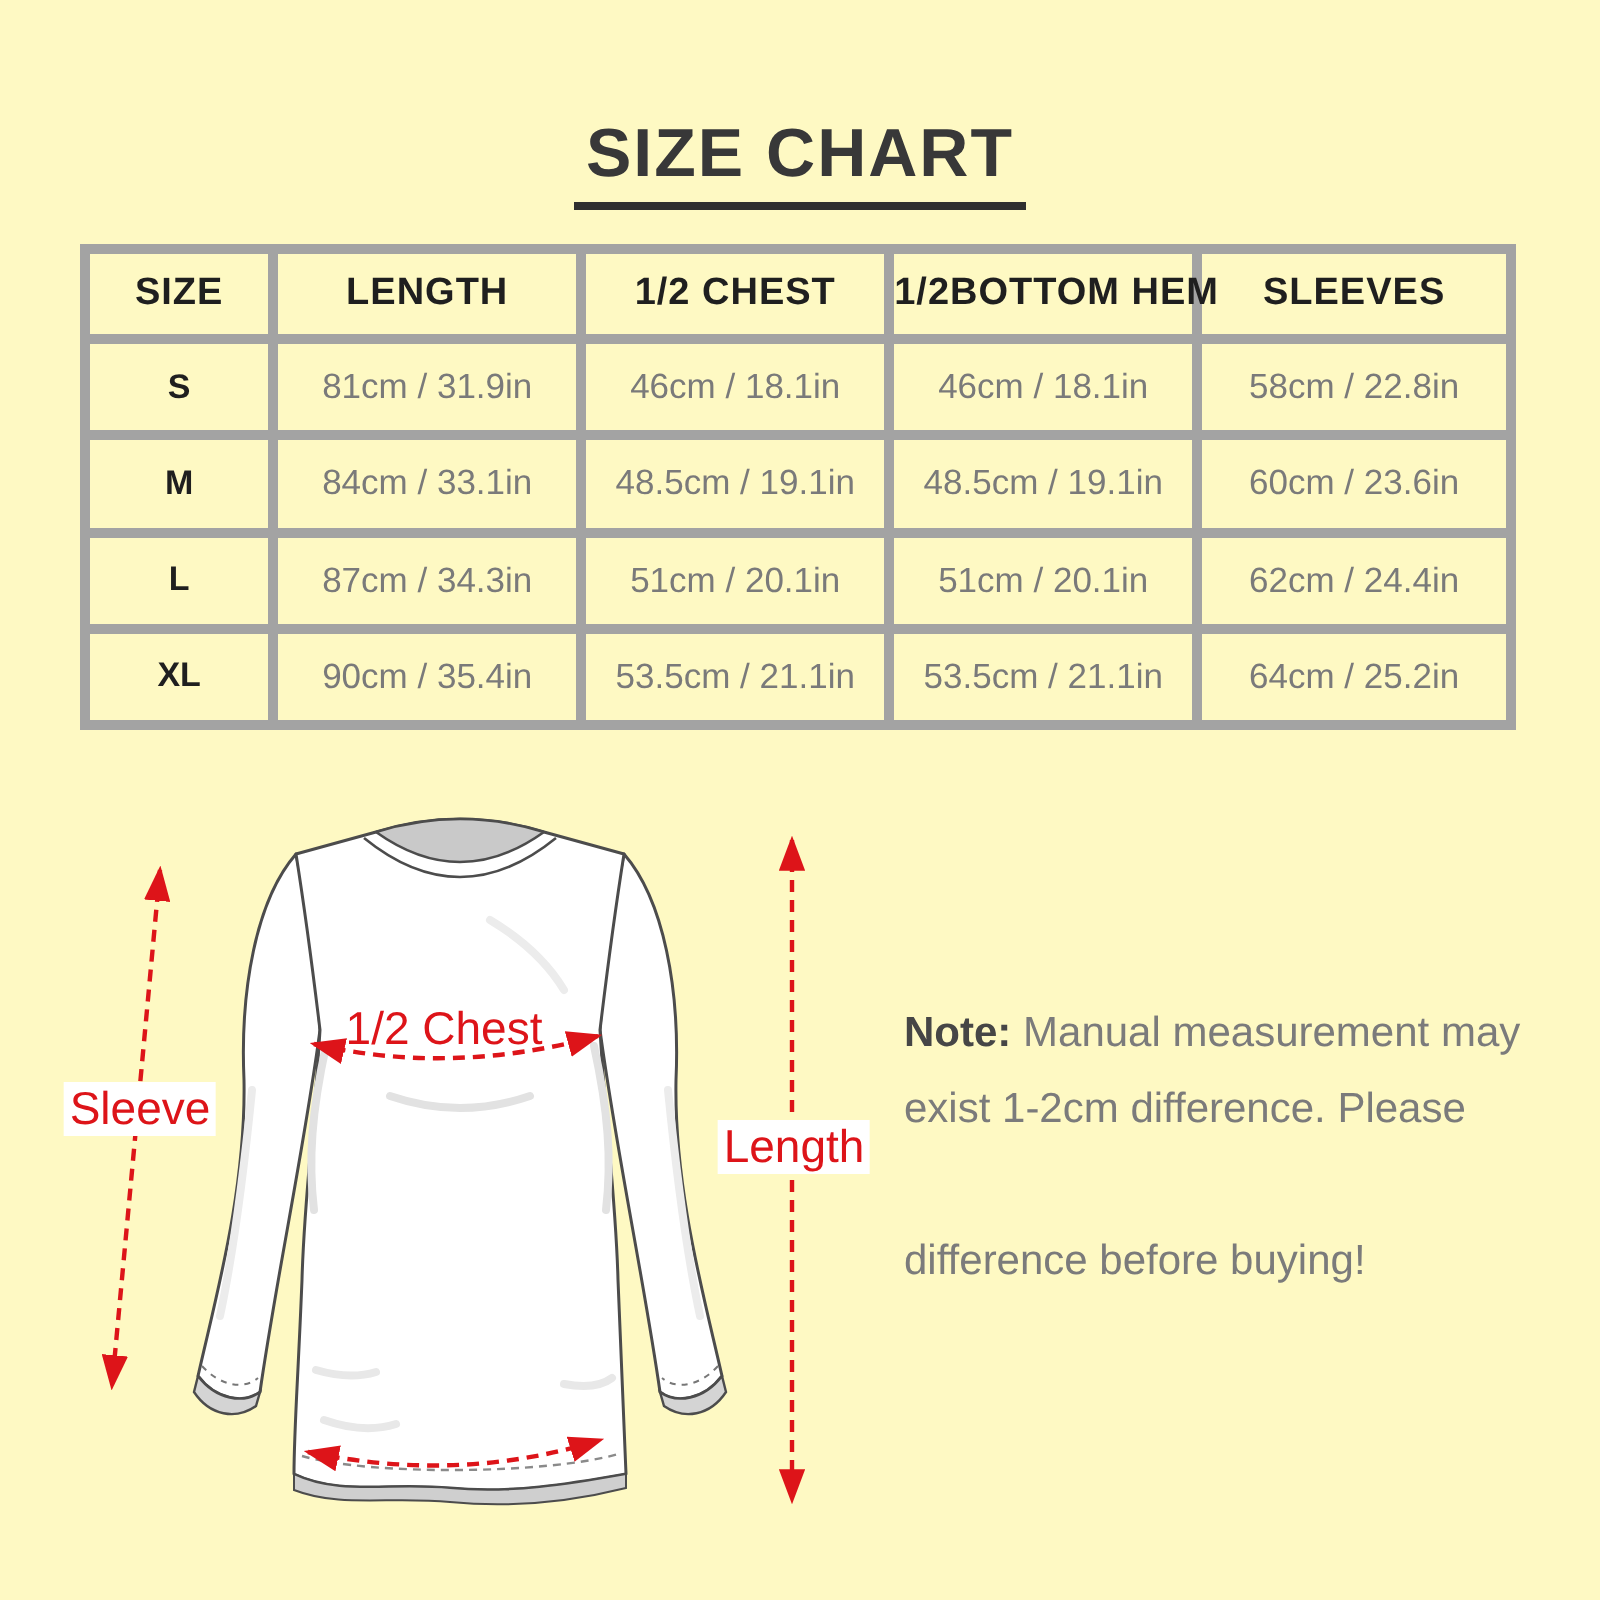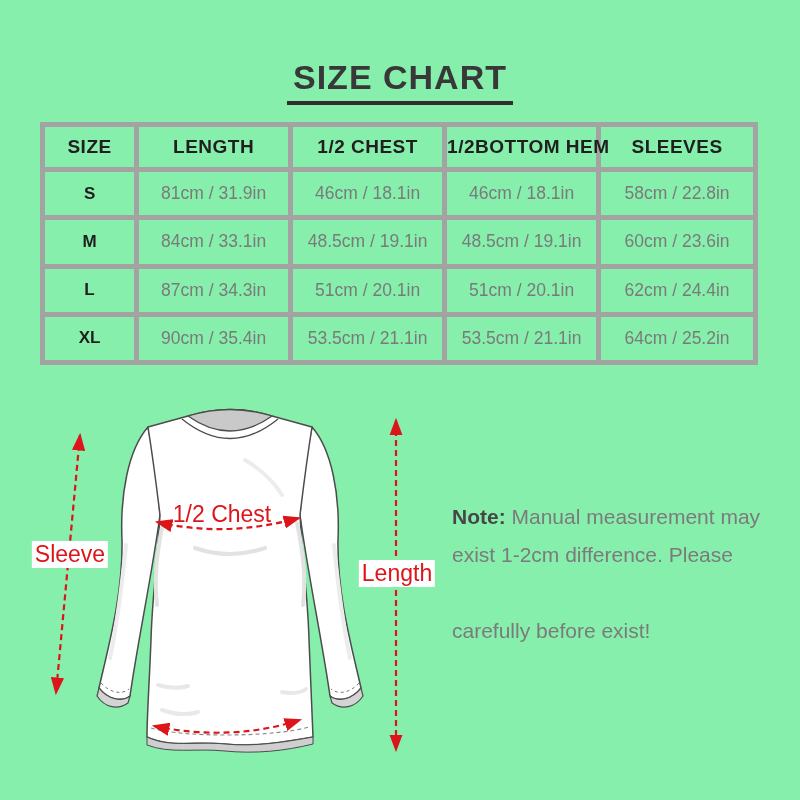--- a/index.html
+++ b/index.html
@@ -1,17 +1,17 @@
 <!DOCTYPE html>
 <html><head>
 <meta charset="utf-8">
 <style>
   html,body{margin:0;padding:0;background:#fff;}
   #stage{
-    position:relative;width:800px;height:800px;background:#86efac;
+    position:relative;width:800px;height:800px;background:#fef9c3;
     font-family:"Liberation Sans", sans-serif;overflow:hidden;
   }
   
   .title-wrap{position:absolute;top:58px;left:0;width:800px;text-align:center;}
   .title{
     display:inline-block;margin:0;font-size:34px;font-weight:bold;color:#383838;
     letter-spacing:1px;border-bottom:4px solid #2f2f2f;padding:0 6px 4px 6px;
   }
   
   .size-table{
@@ -152,16 +152,16 @@
 
   <div class="red-label masked" style="left:70px;top:541px;text-align:center;">Sleeve</div>
   <div class="red-label" style="left:222px;top:502px;">1/2 Chest</div>
   <div class="red-label masked" style="left:397px;top:560px;">Length</div>
 
   <p class="note">
     <b>Note:</b>
     <span>Manual measurement may</span><br>
     <span>exist 1-2cm difference. Please</span><br>
     <br>
-    <span>carefully before exist!</span>
+    <span>difference before buying!</span>
   </p>
 
 </div>
 
 </body></html>

